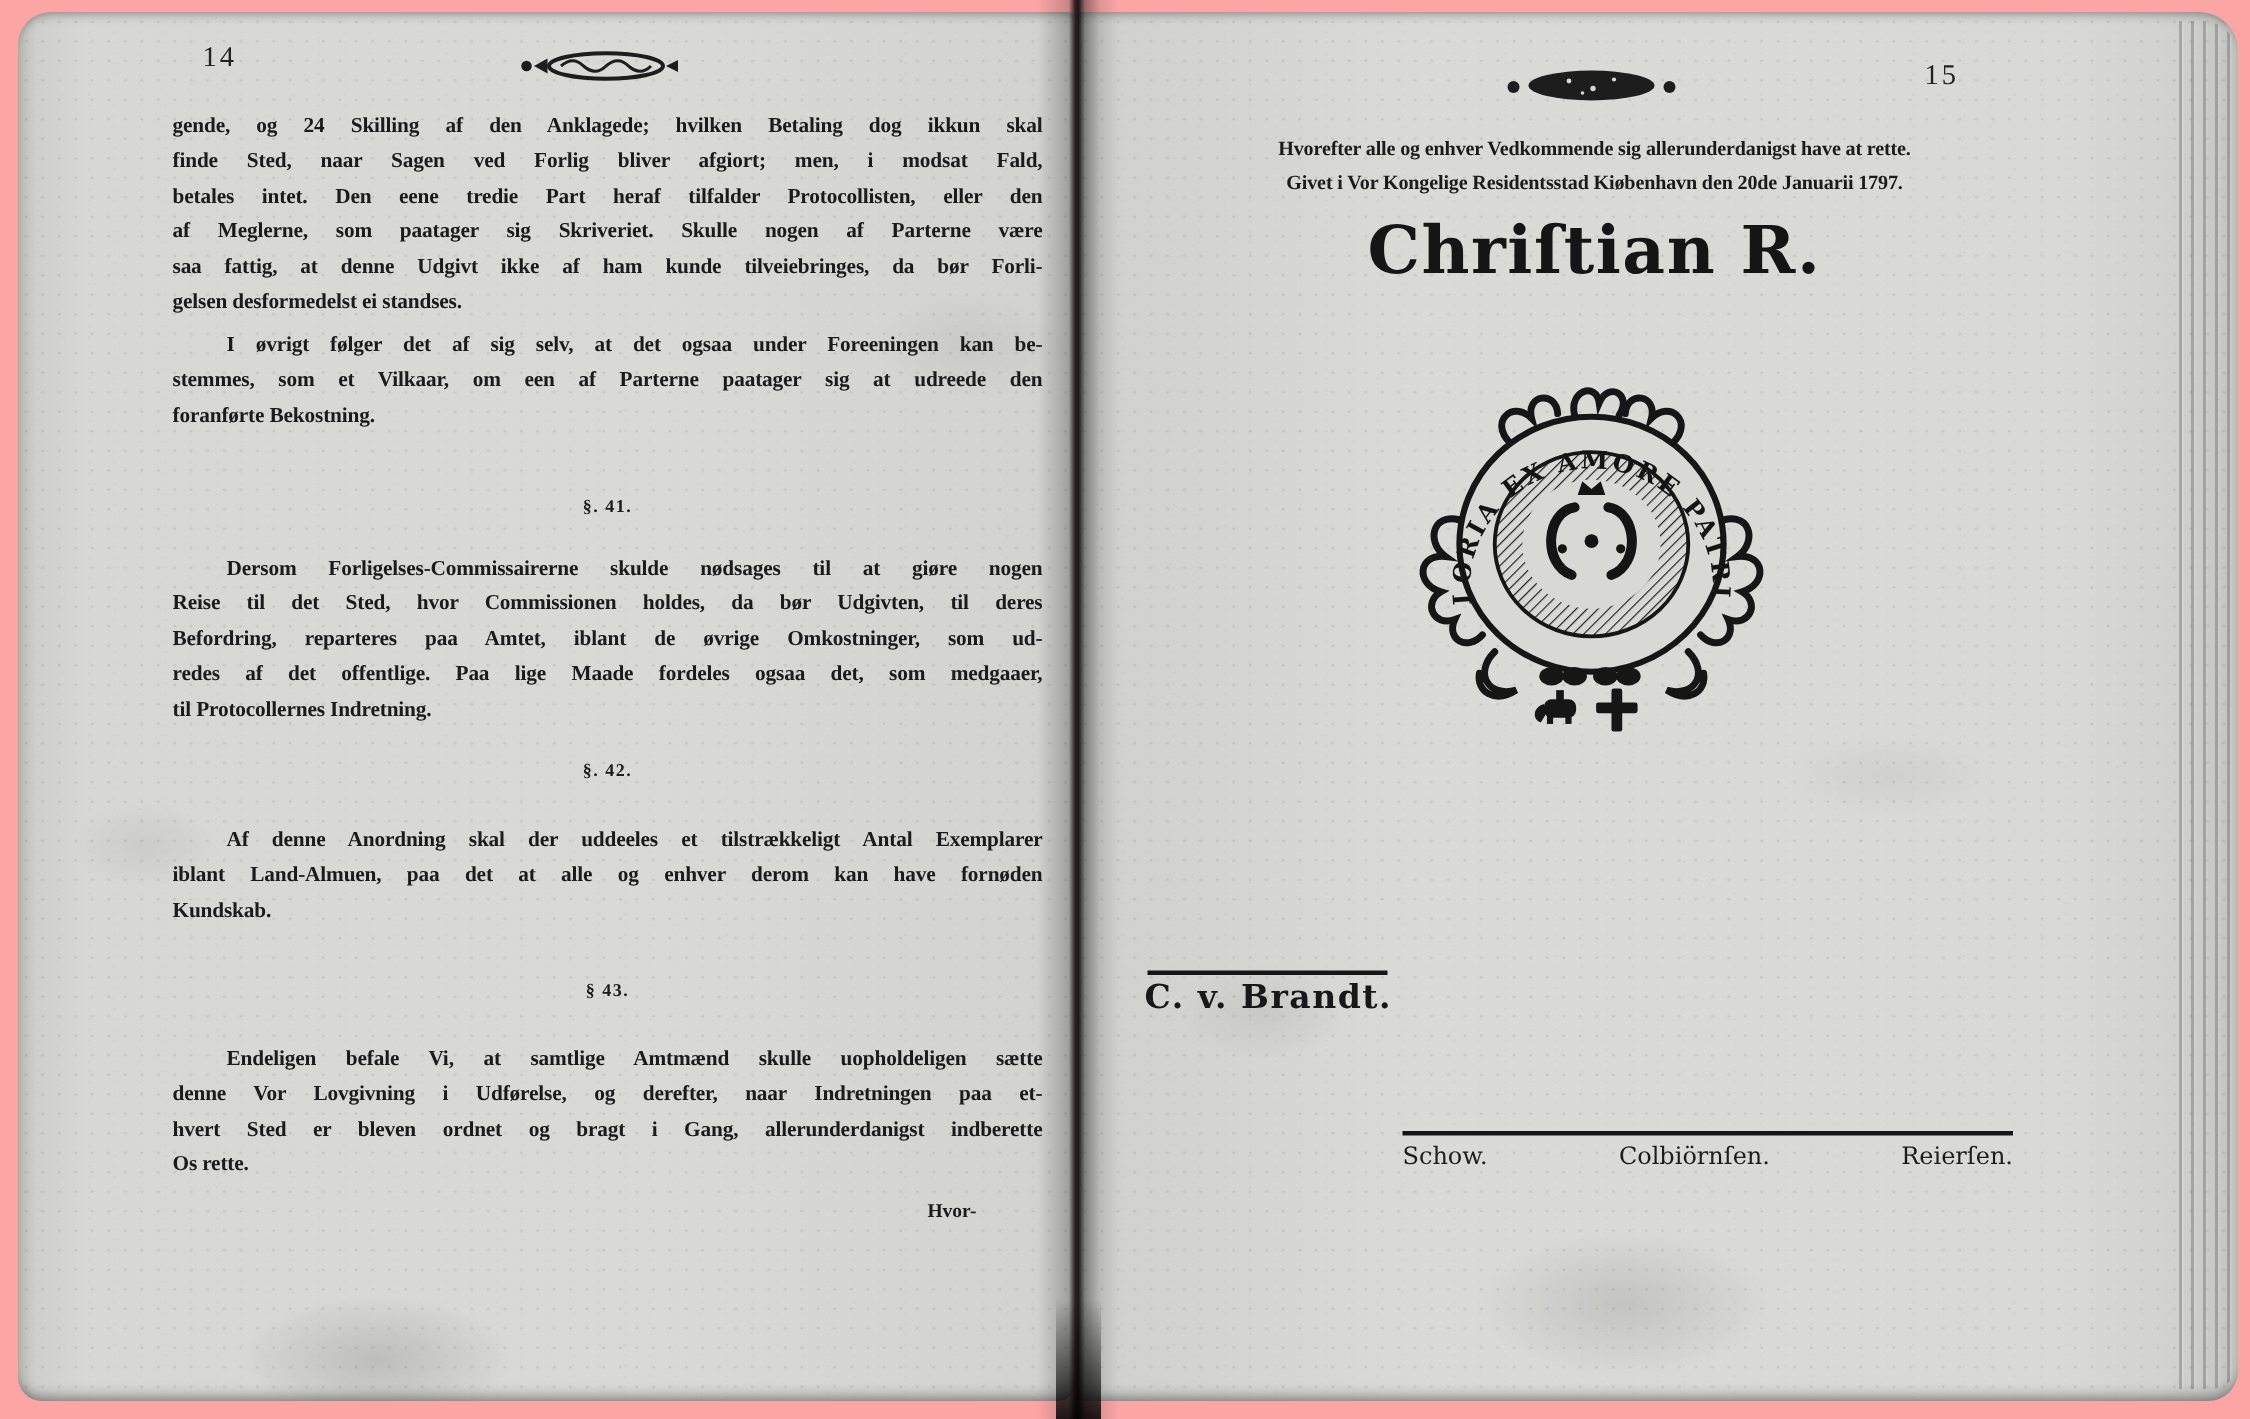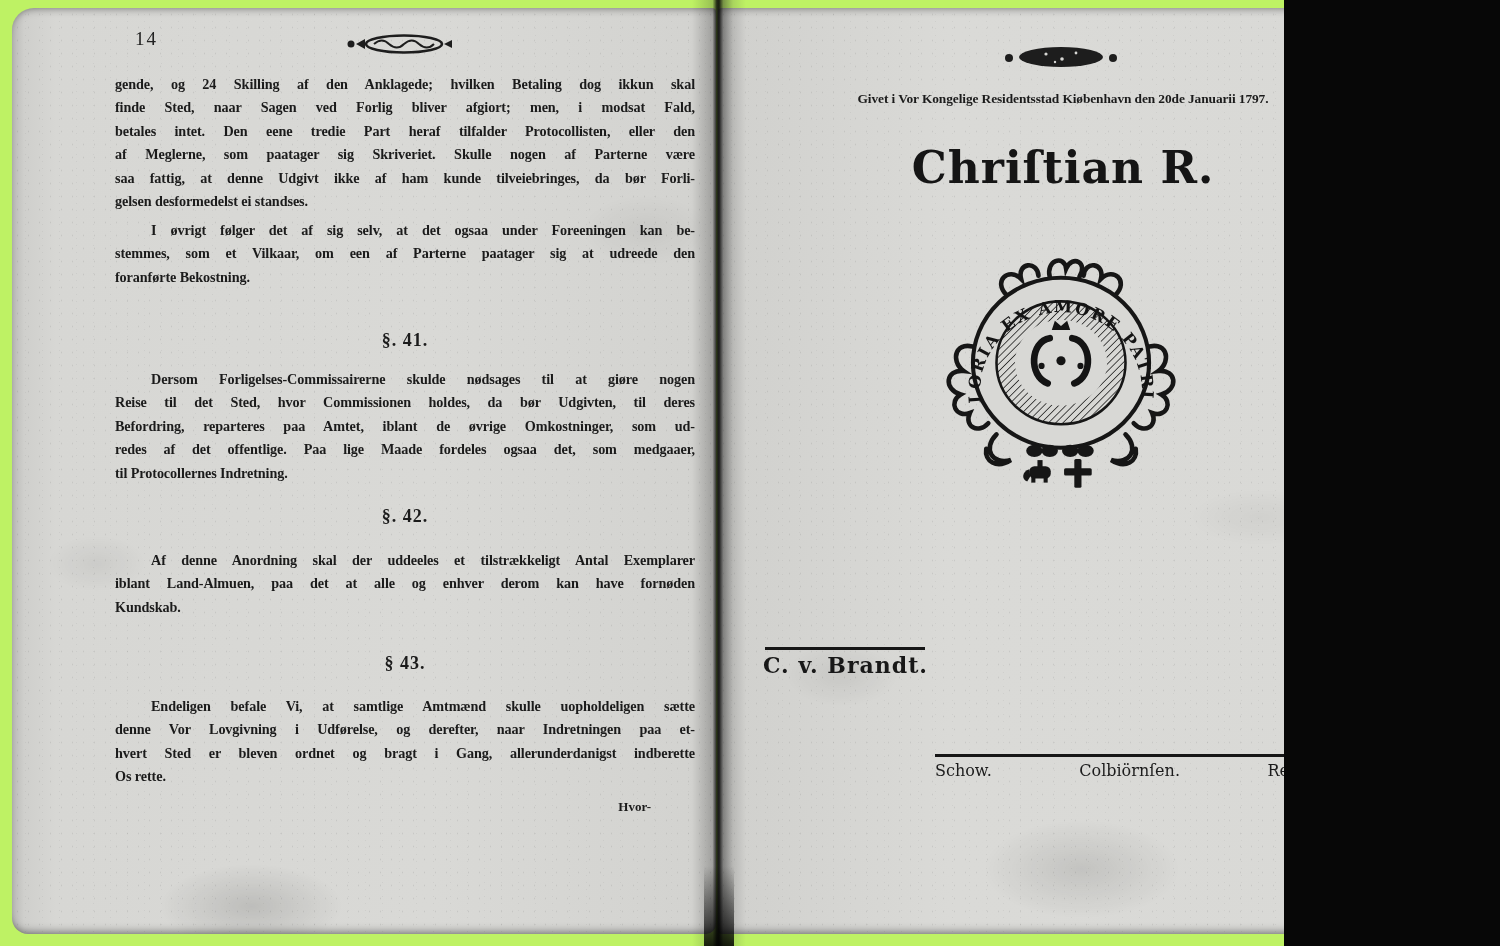--- a/index.html
+++ b/index.html
@@ -1,16 +1,16 @@
 <!DOCTYPE html>
 <html><head>
 <meta charset="utf-8">
 <style>
   html,body{margin:0;padding:0;background:#070707;}
-  .stage{position:relative;width:1284px;height:946px;background:#bef264;overflow:hidden;
+  .stage{position:relative;width:1500px;height:946px;background:#fca5a5;overflow:hidden;
          font-family:"Liberation Serif",serif;color:#1b1b1b;}
   
   .page{position:absolute;top:8px;bottom:12px;}
   .page-left{left:12px;width:704px;border-radius:22px 4px 10px 16px;
     background:linear-gradient(to right,#b9b9b6 0,#cfcfcc 12px,#d7d7d4 44px,#d9d9d6 60%,#d3d3d0 96%,#c7c7c4 100%);
     box-shadow:inset 0 6px 8px -6px rgba(0,0,0,.5), inset 0 -8px 10px -7px rgba(0,0,0,.55);}
   .page-right{left:718px;width:774px;border-radius:4px 26px 20px 4px;
     background:linear-gradient(to left,#c3c3c0 0,#d2d2cf 46px,#d9d9d6 120px,#dadad7 70%,#d0d0cd 100%);
     box-shadow:inset 0 6px 8px -6px rgba(0,0,0,.5), inset 0 -8px 10px -7px rgba(0,0,0,.55);}
   .page::after{content:"";position:absolute;inset:0;border-radius:inherit;pointer-events:none;opacity:.5;
@@ -33,21 +33,21 @@
   .edge-stack{position:absolute;left:1448px;top:14px;width:44px;height:912px;pointer-events:none;
     border-radius:0 24px 18px 0;
     background:repeating-linear-gradient(to right,rgba(0,0,0,0) 0 5px,rgba(0,0,0,.20) 5px 6.5px,rgba(255,255,255,.10) 6.5px 8px);}
   
   .pagenum{position:absolute;font-size:19px;letter-spacing:2px;color:#222;}
   .col{position:absolute;left:115px;width:580px;font-size:14.2px;line-height:23.4px;
        font-weight:bold;letter-spacing:-.1px;}
   .bl{text-align:justify;text-align-last:justify;}
   .bl.last{text-align-last:left;}
   .bl.ind{text-indent:36px;}
-  .sec{position:absolute;left:115px;width:580px;text-align:center;font-weight:bold;font-size:18px;letter-spacing:1px;}
+  .sec{position:absolute;left:115px;width:580px;text-align:center;font-weight:bold;font-size:12px;letter-spacing:1px;}
   .catch{position:absolute;left:115px;width:536px;text-align:right;font-weight:bold;font-size:13px;}
   .rcol{position:absolute;left:770px;width:586px;text-align:center;font-weight:bold;
         font-size:13.4px;line-height:23px;letter-spacing:-.1px;}
   .royal{position:absolute;left:770px;width:586px;text-align:center;
          font-family:"DejaVu Serif",serif;font-weight:bold;font-size:44px;letter-spacing:1px;color:#151515;}
   .rule{position:absolute;background:#161616;}
   .brandt{position:absolute;left:763px;top:652px;font-family:"DejaVu Serif",serif;
           font-weight:bold;font-size:22px;letter-spacing:1px;color:#181818;}
   .officials{position:absolute;left:935px;top:761px;width:407px;display:flex;
              justify-content:space-between;gap:36px;font-family:"DejaVu Serif",serif;font-size:16px;color:#1c1c1c;}
@@ -131,20 +131,21 @@
       <circle cx="62" cy="15" r="1.8" fill="#d7d7d4"></circle>
       <circle cx="76" cy="9" r="1.4" fill="#d7d7d4"></circle>
       <circle cx="55" cy="18" r="1.2" fill="#d7d7d4"></circle>
       <circle cx="113" cy="14" r="4" fill="#1d1d1d"></circle>
     </svg>
   </div>
 
   <div class="pagenum" style="left:1283px;top:40px;">15</div>
 
   <div class="rcol" style="top:87px;">
+    <div>Hvorefter alle og enhver Vedkommende sig allerunderdanigst have at rette.</div>
     <div>Givet i Vor Kongelige Residentsstad Kiøbenhavn den 20de Januarii 1797.</div>
   </div>
 
   <div class="royal" style="top:142px;">Chriſtian R.</div>
 
   <div class="orn" style="left:933px;top:248px;width:256px;height:246px;">
     <svg width="256" height="246" viewBox="0 0 250 240">
       <defs>
         <pattern id="hatch" width="5" height="5" patternUnits="userSpaceOnUse" patternTransform="rotate(45)">
           <line x1="0" y1="0" x2="0" y2="5" stroke="#1c1c1c" stroke-width="1.5"></line>

